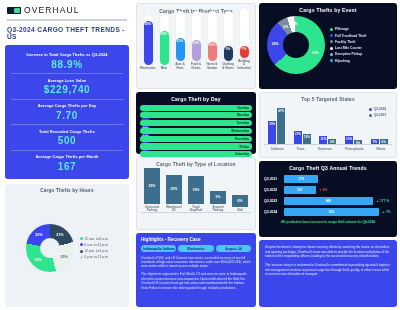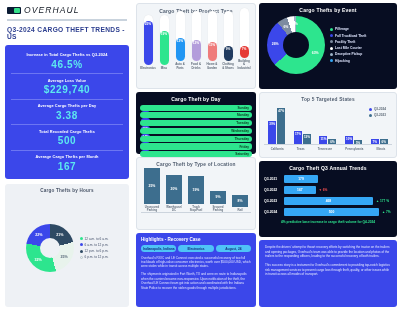--- a/index.html
+++ b/index.html
@@ -8,21 +8,21 @@
     font-family: "Liberation Sans", sans-serif;
     background: #ffffff;
     font-size: 4px;
     color: #222;
     overflow: hidden;
   }
   .page { position: relative; width: 400px; height: 310px; display: flex; }
 
   
   .left-col { width: 134px; height: 310px; background: #ffffff; padding: 4px 5px 3px 5px; display: flex; flex-direction: column; }
-  .brand { display: flex; align-items: center; gap: 3px; padding: 1px 2px 0 2px; font-style: italic; }
+  .brand { display: flex; align-items: center; gap: 3px; padding: 1px 2px 0 2px; }
   .brand-mark { width: 14px; height: 7px; background: #0b1b33; border-radius: 1px; position: relative; flex: none; }
   .brand-mark:after { content:""; position:absolute; right:1px; top:1px; width:6px; height:5px; background:#35e08a; border-radius:1px; }
   .brand-name { font-size: 8.5px; letter-spacing: 1.1px; color: #131a24; font-weight: 500; }
   .brand-rule { height: 1.5px; background: #c9d3dd; margin: 4px 2px 5px 2px; }
   .page-title { font-size: 6.6px; letter-spacing: 0.35px; color: #2c3e8f; font-weight: 700; margin: 0 2px 5px 2px; }
 
   .kpi-card { background: #3b47ea; border-radius: 3px; padding: 4px 6px; flex: none; }
   .kpi { text-align: center; padding: 3.5px 0; }
   .kpi + .kpi { border-top: 0.6px solid #6c76f2; }
   .kpi-label { font-size: 3.9px; color: #ffffff; font-weight: 700; letter-spacing: 0.1px; }
@@ -130,29 +130,29 @@
     <div class="brand">
       <div class="brand-mark"></div>
       <div class="brand-name">OVERHAUL</div>
     </div>
     <div class="brand-rule"></div>
     <div class="page-title">Q3-2024 CARGO THEFT TRENDS - US</div>
 
     <div class="kpi-card" id="kpi-card">
         <div class="kpi">
           <div class="kpi-label">Increase in Total Cargo Thefts vs Q3-2024</div>
-          <div class="kpi-value">46.5%</div>
+          <div class="kpi-value">88.9%</div>
         </div>
         <div class="kpi">
           <div class="kpi-label">Average Loss Value</div>
           <div class="kpi-value">$229,740</div>
         </div>
         <div class="kpi">
           <div class="kpi-label">Average Cargo Thefts per Day</div>
-          <div class="kpi-value">3.38</div>
+          <div class="kpi-value">7.70</div>
         </div>
         <div class="kpi">
           <div class="kpi-label">Total Recorded Cargo Thefts</div>
           <div class="kpi-value">500</div>
         </div>
         <div class="kpi">
           <div class="kpi-label">Average Cargo Thefts per Month</div>
           <div class="kpi-value">167</div>
         </div>
       </div>

